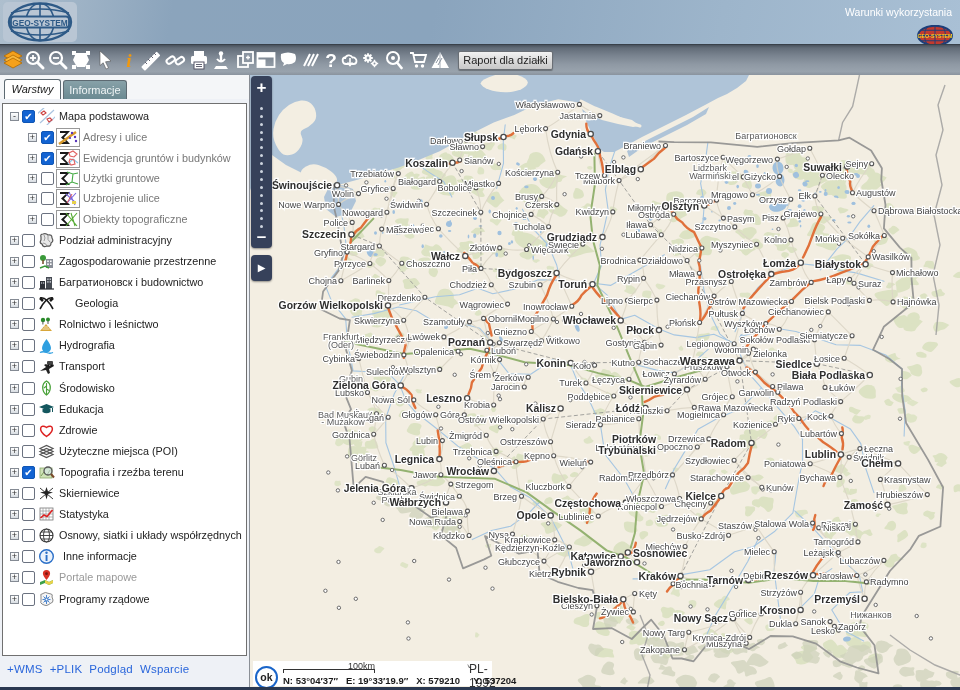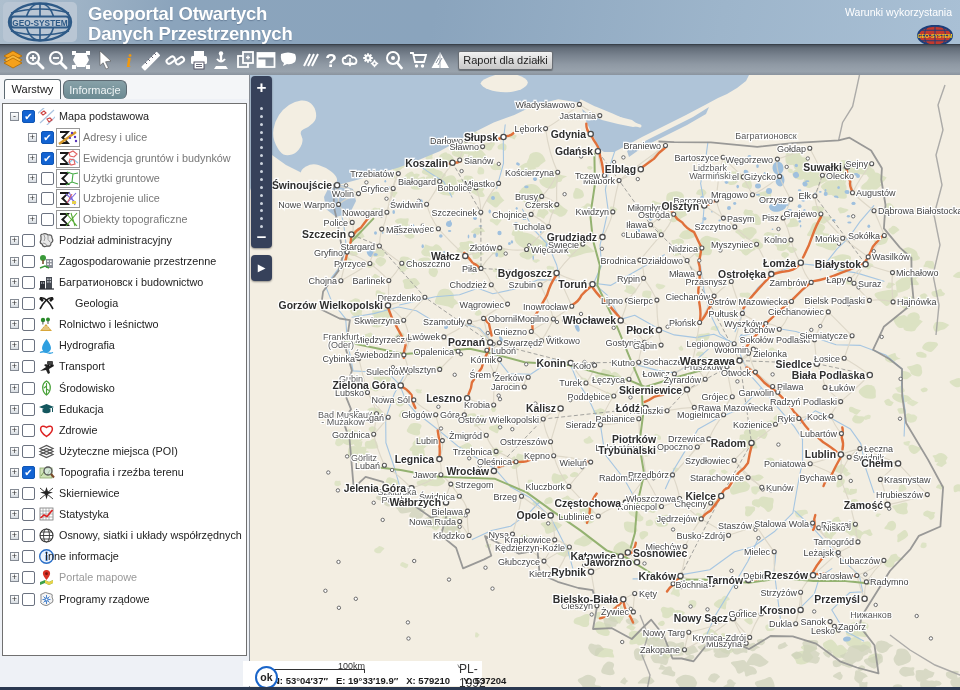--- a/index.html
+++ b/index.html
@@ -16,40 +16,40 @@
   background:linear-gradient(180deg,#49525d 0%,#626c78 10%,#79838f 35%,#8f99a4 65%,#99a3ad 88%,#8a939e 100%);
   border-top:1px solid #39414a; }
 #tbar .ti { position:absolute; top:4px; width:22px; height:22px; }
 #tbar .rbtn { position:absolute; left:458px; top:6px; width:95px; height:19px; background:linear-gradient(180deg,#f2f2f2,#d8d8d8 60%,#c8c8c8); border:1px solid #6a6f75; border-radius:2px; font-size:11px; color:#222; text-align:center; line-height:17px; box-shadow:0 1px 1px rgba(0,0,0,0.3); }
 #tbar .search { position:absolute; left:791px; top:5px; width:164px; height:20px; background:#fff; border:1px solid #5a6068; }
 #tbar .search .ph { position:absolute; left:8px; top:3px; font-size:11.5px; font-style:italic; color:#888; }
 #tbar .search svg { position:absolute; right:3px; top:2px; }
 #panel { position:absolute; left:0; top:75px; width:250px; height:615px; background:#eef1f6; border-right:1px solid #8a8f96; }
 #tabs { position:absolute; left:0; top:0; width:100%; height:24px; background:#f4f6f8; }
 .tab { position:absolute; bottom:0; height:19px; font-size:11px; line-height:18px; text-align:center; border:1px solid #5d6a72; border-bottom:none; border-radius:3px 3px 0 0; }
-.tab.act { left:4px; width:57px; background:#fff; color:#1a1a1a; z-index:2; height:20px; }
-.tab.ina { left:63px; width:64px; background:linear-gradient(180deg,#87a1a8,#6b8a92); color:#eef4f5;border-radius:6px; }
+.tab.act { left:4px; width:57px; background:#fff; color:#1a1a1a; z-index:2; height:20px;font-style:italic; }
+.tab.ina { left:63px; width:64px; background:linear-gradient(180deg,#87a1a8,#6b8a92); color:#eef4f5; }
 #treebox { position:absolute; left:2px; top:28px; width:245px; height:553px; background:#fff; border:1px solid #707070; }
 .exp { position:absolute; width:9px; height:9px; border:1px solid #848a93; background:linear-gradient(180deg,#fff,#d8dde2); font-size:9px; line-height:7.5px; text-align:center; color:#333; }
 .cb { position:absolute; width:13px; height:13px; border:1px solid #6b7280; background:#fff; border-radius:2px; font-size:10px; line-height:12px; text-align:center; color:#fff; }
 .cb.on { background:#1263d2; border-color:#0f55b4; }
 .tico { position:absolute; width:17px; height:17px; }
 .thmb { position:absolute; width:24px; height:19px; border:1px solid #999; background:#fff; }
 .thmb svg { display:block; }
 .tlb { position:absolute; font-size:10.8px; white-space:nowrap; }
 #plinks { position:absolute; left:0px; top:588px; width:100%; font-size:11.5px; color:#2a66db; }
 #plinks span { margin-left:7px; letter-spacing:0.2px; }
 #pbot { position:absolute; left:0; top:600px; width:100%; height:11px; font-size:10.5px; color:#444; }
 #map { position:absolute; left:250px; top:75px; width:710px; height:615px; overflow:hidden; }
 #zbar { position:absolute; left:251px; top:76px; width:21px; height:172px; background:#36415a; border-radius:4px; box-shadow:0 1px 2px rgba(0,0,0,0.4); }
 #zbar .zp { position:absolute; left:0; width:21px; text-align:center; color:#fff; font-size:17px; font-weight:bold; }
 #zbar .dots { position:absolute; left:0; top:26px; width:21px; }
 #zbar .dots i { display:block; width:3px; height:3px; border-radius:50%; background:#cdd4de; margin:4.9px auto 0; }
 #zplay { position:absolute; left:251px; top:255px; width:21px; height:26px; background:#36415a; border-radius:4px; color:#fff; text-align:center; line-height:26px; font-size:10px; box-shadow:0 1px 2px rgba(0,0,0,0.4); }
-#sbar { position:absolute; left:243px; top:661px; width:239px; height:25px; background:#fff; }
+#sbar { position:absolute; left:253px; top:661px; width:239px; height:25px; background:#fff; }
 #okb { position:absolute; left:255px; top:666px; width:23px; height:23px; border-radius:50%; background:#fff; border:2.5px solid #1a65c9; color:#222; font-size:10.5px; font-weight:bold; text-align:center; line-height:18px; }
 #sbar .skm { position:absolute; left:95px; top:0px; font-size:9px; color:#333; }
 #sbar .sln { position:absolute; left:30px; top:8px; width:92px; height:4px; border-left:1.3px solid #333; border-right:1.3px solid #333; border-top:1.3px solid #333; }
 #sbar .pl { position:absolute; left:172px; top:1px; font-size:12px; color:#333;padding-left:44px; }
 #sbar .chv { position:absolute; left:214px; top:1px; font-size:8px; color:#555; }
 #sbar .coo { position:absolute; left:30px; top:13.5px; font-size:9.5px; font-weight:bold; color:#1a1a1a; white-space:nowrap; }
 #botbar { position:absolute; left:0; top:687px; width:960px; height:3px; background:#2a3850; }
 </style></head>
 <body>
 <div id="page">
@@ -57,21 +57,20 @@
   <div class="badge">
         <svg width="68" height="40" viewBox="0 0 68 40">
 <ellipse cx="34" cy="20" rx="31" ry="18.5" fill="none" stroke="#2e5a87" stroke-width="2.4"></ellipse>
 <ellipse cx="34" cy="20" rx="14" ry="18.5" fill="none" stroke="#2e5a87" stroke-width="1.6"></ellipse>
 <path d="M34 1.5 V38.5" stroke="#2e5a87" stroke-width="1.6"></path>
 <path d="M5 11 Q34 3 63 11 M3.5 20 H64.5 M5 29 Q34 37 63 29" fill="none" stroke="#2e5a87" stroke-width="1.6"></path>
 <rect x="5" y="14.5" width="58" height="11" rx="3" fill="#b9c6d4" stroke="#2e5a87" stroke-width="1.8"></rect>
 <text x="34" y="23.6" text-anchor="middle" font-size="8.3" font-weight="bold" fill="#2e5a87" font-family="Liberation Sans,sans-serif">GEO-SYSTEM</text>
 </svg>
       </div>
-  <div class="title">Geoportal Otwartych<br>Danych Przestrzennych</div>
   <div class="waru">Warunki wykorzystania</div>
   <div class="emapa">e-mapa</div>
   <div class="elogo"><svg width="42" height="21" viewBox="0 0 44 26">
 <ellipse cx="22" cy="13" rx="21" ry="12" fill="#c23a2e" stroke="#1d3f7a" stroke-width="2.5"></ellipse>
 <path d="M2 13 H42 M5 6.5 H39 M5 19.5 H39" stroke="#1d3f7a" stroke-width="1.2"></path>
 <path d="M22 1 V25 M12 2.2 Q6 13 12 23.8 M32 2.2 Q38 13 32 23.8" stroke="#1d3f7a" stroke-width="1.2" fill="none"></path>
 <text x="22" y="15.5" text-anchor="middle" font-size="6.5" font-weight="bold" fill="#f0d028" font-family="Liberation Sans,sans-serif">GEO-SYSTEM</text>
 </svg></div>
 </div>
 <div id="tbar">
@@ -2070,40 +2069,41 @@
             <path d="M2 8.5 h13 M3 5 h11 M3 12 h11" stroke="#333" stroke-width="0.9" fill="none"></path>
           </svg></div>
         <div class="tlb" style="left:56px;top:425.2px;color:#222">Osnowy, siatki i układy współrzędnych</div>
 <div class="exp" style="left:7px;top:448.3px">+</div>
         <div class="cb" style="left:19px;top:446.3px"></div>
         <div class="tico" style="left:35px;top:444.3px"><svg width="17" height="17" viewBox="0 0 17 17">
             <circle cx="8.5" cy="8.5" r="6.8" fill="#eaf2fc" stroke="#2a6fc8" stroke-width="1.4"></circle>
             <rect x="7.6" y="7" width="1.9" height="6" fill="#2a6fc8"></rect>
             <circle cx="8.5" cy="4.8" r="1.2" fill="#2a6fc8"></circle>
           </svg></div>
-        <div class="tlb" style="left:42px;top:446.3px;color:#222">Inne informacje</div>
+        <div class="tlb" style="left:60px;top:446.3px;color:#222">Inne informacje</div>
 <div class="exp" style="left:7px;top:469.4px">+</div>
         <div class="cb" style="left:19px;top:467.4px"></div>
         <div class="tico" style="left:35px;top:465.4px"><svg width="17" height="17" viewBox="0 0 17 17">
             <path d="M2 13 l5 -2 4 2 4 -2 v3 l-4 2 -4 -2 -5 2 Z" fill="#3aa04a"></path>
             <path d="M7 11 l4 2 4 -2 v3 l-4 2 -4 -2 Z" fill="#e8d24a"></path>
             <path d="M8.5 1 a3.6 3.6 0 0 1 3.6 3.6 q0 2.4 -3.6 6.4 q-3.6 -4 -3.6 -6.4 A3.6 3.6 0 0 1 8.5 1 Z" fill="#d93025"></path>
             <circle cx="8.5" cy="4.7" r="1.4" fill="#7a1510"></circle>
           </svg></div>
         <div class="tlb" style="left:56px;top:467.4px;color:#999">Portale mapowe</div>
 <div class="exp" style="left:7px;top:490.5px">+</div>
         <div class="cb" style="left:19px;top:488.5px"></div>
         <div class="tico" style="left:35px;top:486.5px"><svg width="17" height="17" viewBox="0 0 17 17">
             <path d="M3 5 Q2 3 4 3 L6 2 Q8 1 9 2 L13 3 Q15 3 14 6 L15 9 Q15 12 13 12 L10 14 Q8 15 6 14 L4 13 Q2 12 3 10 Z" fill="#f4f4f4" stroke="#888" stroke-width="1"></path>
             <path d="M8.5 4 v9 M4.5 8.5 h8 M5.5 5.5 l6 6 M11.5 5.5 l-6 6" stroke="#3a78c8" stroke-width="0.9"></path>
             <circle cx="8.5" cy="8.5" r="1.8" fill="#fff" stroke="#3a78c8" stroke-width="0.8"></circle>
             <text x="8.5" y="10.6" font-size="5.5" fill="#3a78c8" text-anchor="middle" font-family="Liberation Sans">P</text>
           </svg></div>
         <div class="tlb" style="left:56px;top:488.5px;color:#222">Programy rządowe</div>
       </div>
+  <div id="plinks"><span>+WMS</span><span>+PLIK</span><span>Podgląd</span><span>Wsparcie</span></div>
 </div>
 <div id="zbar">
   <div class="zp" style="top:2px">+</div>
   <div class="dots">
         <i></i>
         <i></i>
         <i></i>
         <i></i>
         <i></i>
         <i></i>

